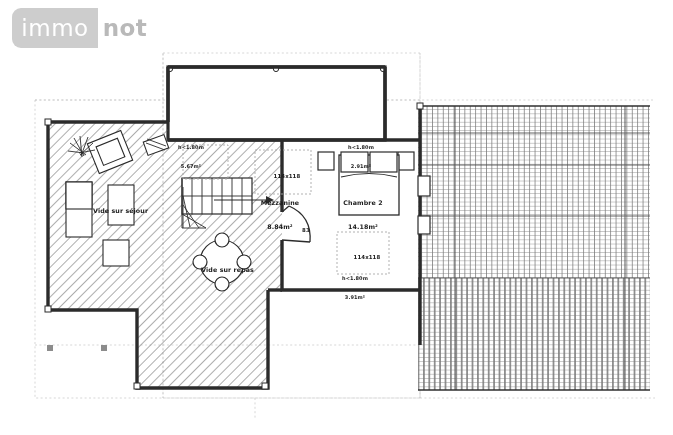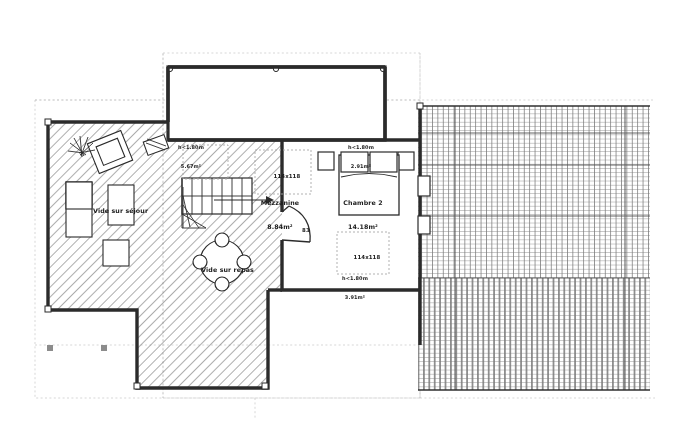--- a/index.html
+++ b/index.html
@@ -251,14 +251,18 @@
   </div>
 
   <div class="lbl" style="left:338px;top:247px;width:50px;">
     <span>114x118</span>
   </div>
 
   <div class="lbl" style="left:294px;top:220px;width:16px;">
     <span>83</span>
   </div>
 
+  <div class="logo-wrap">
+    <div class="logo-a">immo</div>
+    <div class="logo-b">not</div>
+  </div>
 
 </div>
 
 </body></html>

